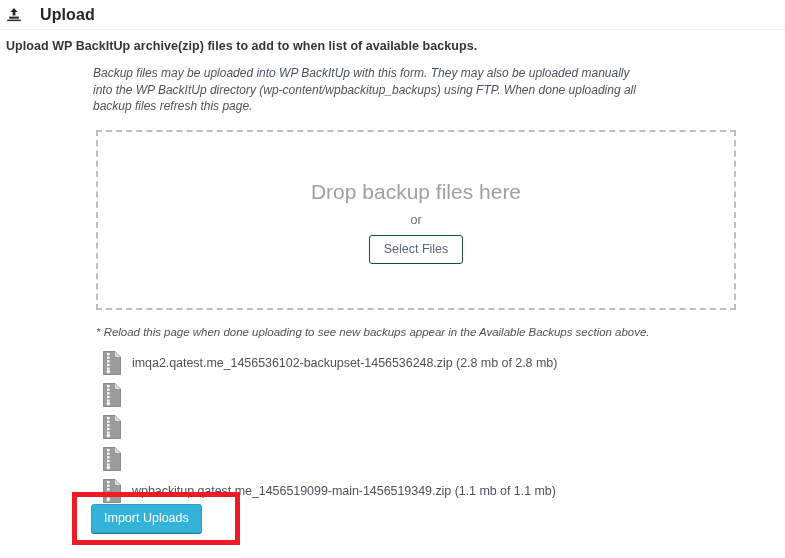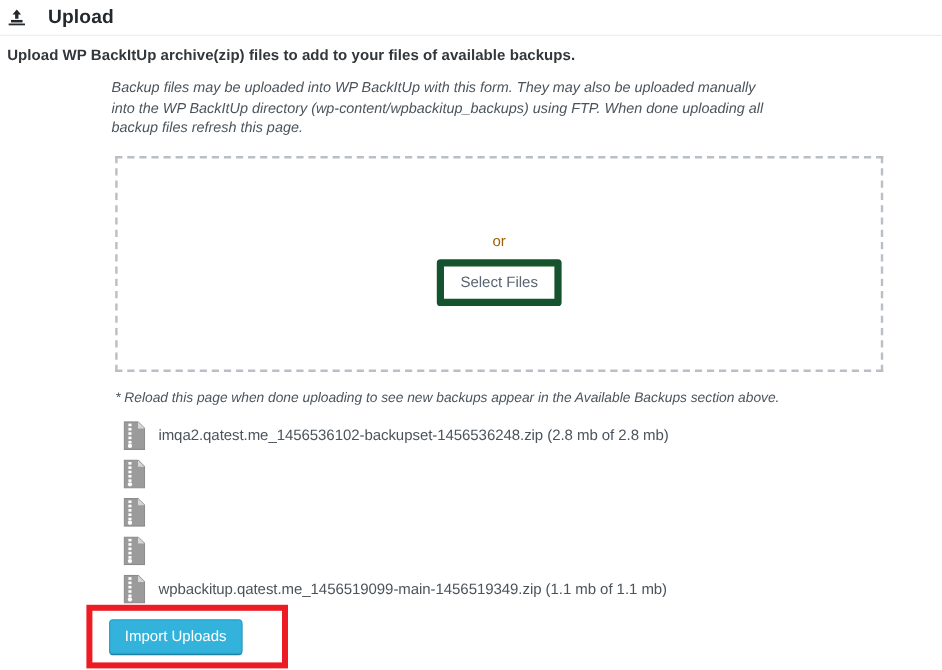--- a/index.html
+++ b/index.html
@@ -82,29 +82,29 @@
     background: #ffffff;
   }
   .drop-headline {
     font-size: 21px;
     color: #9aa2a9;
     line-height: 24px;
     margin-top: 4px;
   }
   .drop-or {
     font-size: 12.5px;
-    color: #a16207;
+    color: #737373;
     margin: 9px 0 8px 0;
   }
   .select-files-btn {
     font-family: "Liberation Sans", sans-serif;
     font-size: 12.5px;
     color: #5a6470;
     background: #ffffff;
-    border: 6px solid #14532d;
+    border: 1px solid #14532d;
     border-radius: 3px;
     padding: 6px 14px 7px 14px;
     cursor: pointer;
     line-height: 14px;
   }
 
   
   .reload-note {
     margin: 16px 0 0 96px;
     font-size: 11.5px;
@@ -148,21 +148,21 @@
     width: 100%;
     height: 100%;
     background: #048004;
     border-radius: 8px;
   }
 
   
   .footer-area {
     position: absolute;
     left: 72px;
-    top: 504px;
+    top: 492px;
   }
   .highlight-box {
     border: 5px solid #ed1c24;
     padding: 7px 33px 7px 14px;
     display: inline-block;
     background: transparent;
   }
   .import-btn {
     font-family: "Liberation Sans", sans-serif;
     font-size: 12.5px;
@@ -184,26 +184,27 @@
     <svg width="16" height="16" viewBox="0 0 16 16" aria-hidden="true">
       <path d="M8 1 L11.6 5 L9.4 5 L9.4 8.6 L6.6 8.6 L6.6 5 L4.4 5 Z" fill="#23282d"></path>
       <rect x="3.2" y="9.6" width="9.6" height="2.1" fill="#23282d"></rect>
       <rect x="1.2" y="12.6" width="13.6" height="1.5" fill="#23282d"></rect>
     </svg>
   </span>
   <span class="page-title">Upload</span>
 </div>
 <div class="header-rule"></div>
 
-<div class="subtitle">Upload WP BackItUp archive(zip) files to add to your files of available backups.</div>
+<div class="subtitle">Upload WP BackItUp archive(zip) files to add to when list of available backups.</div>
 
 <div class="intro-note">Backup files may be uploaded into WP BackItUp with this form. They may also be uploaded manually into the WP BackItUp directory (wp-content/wpbackitup_backups) using FTP. When done uploading all backup files refresh this page.</div>
 
 <div class="dropzone-wrap">
   <div class="dropzone">
+    <div class="drop-headline">Drop backup files here</div>
     <div class="drop-or">or</div>
     <button class="select-files-btn">Select Files</button>
   </div>
 </div>
 
 <div class="reload-note">* Reload this page when done uploading to see new backups appear in the Available Backups section above.</div>
 
 <ul class="file-list" id="file-list">
   <li class="file-row">
     <span class="zip-icon">

